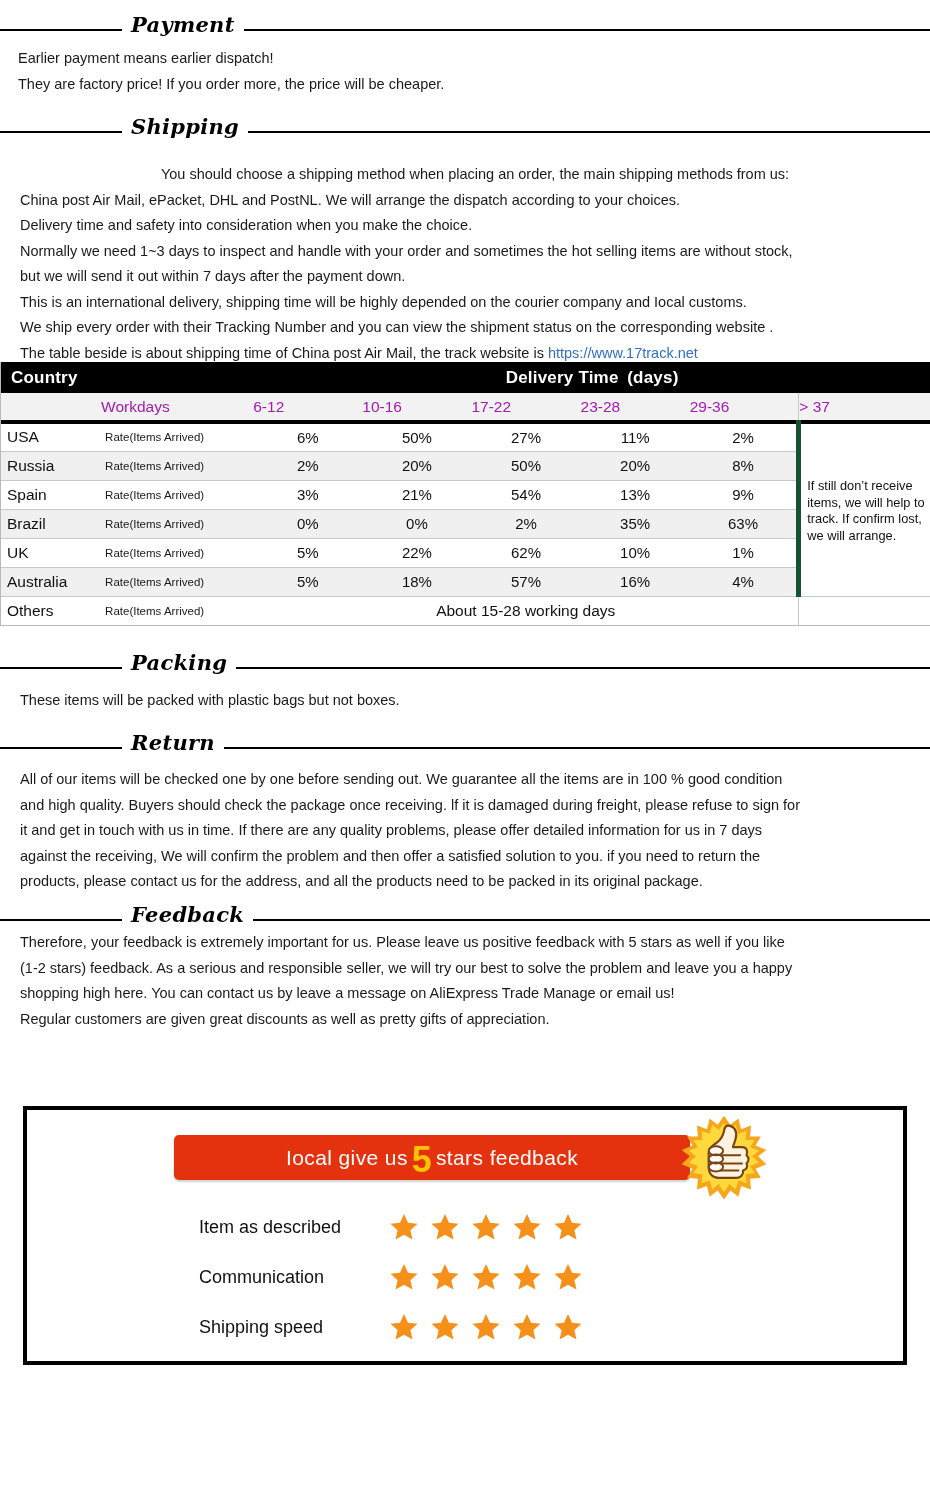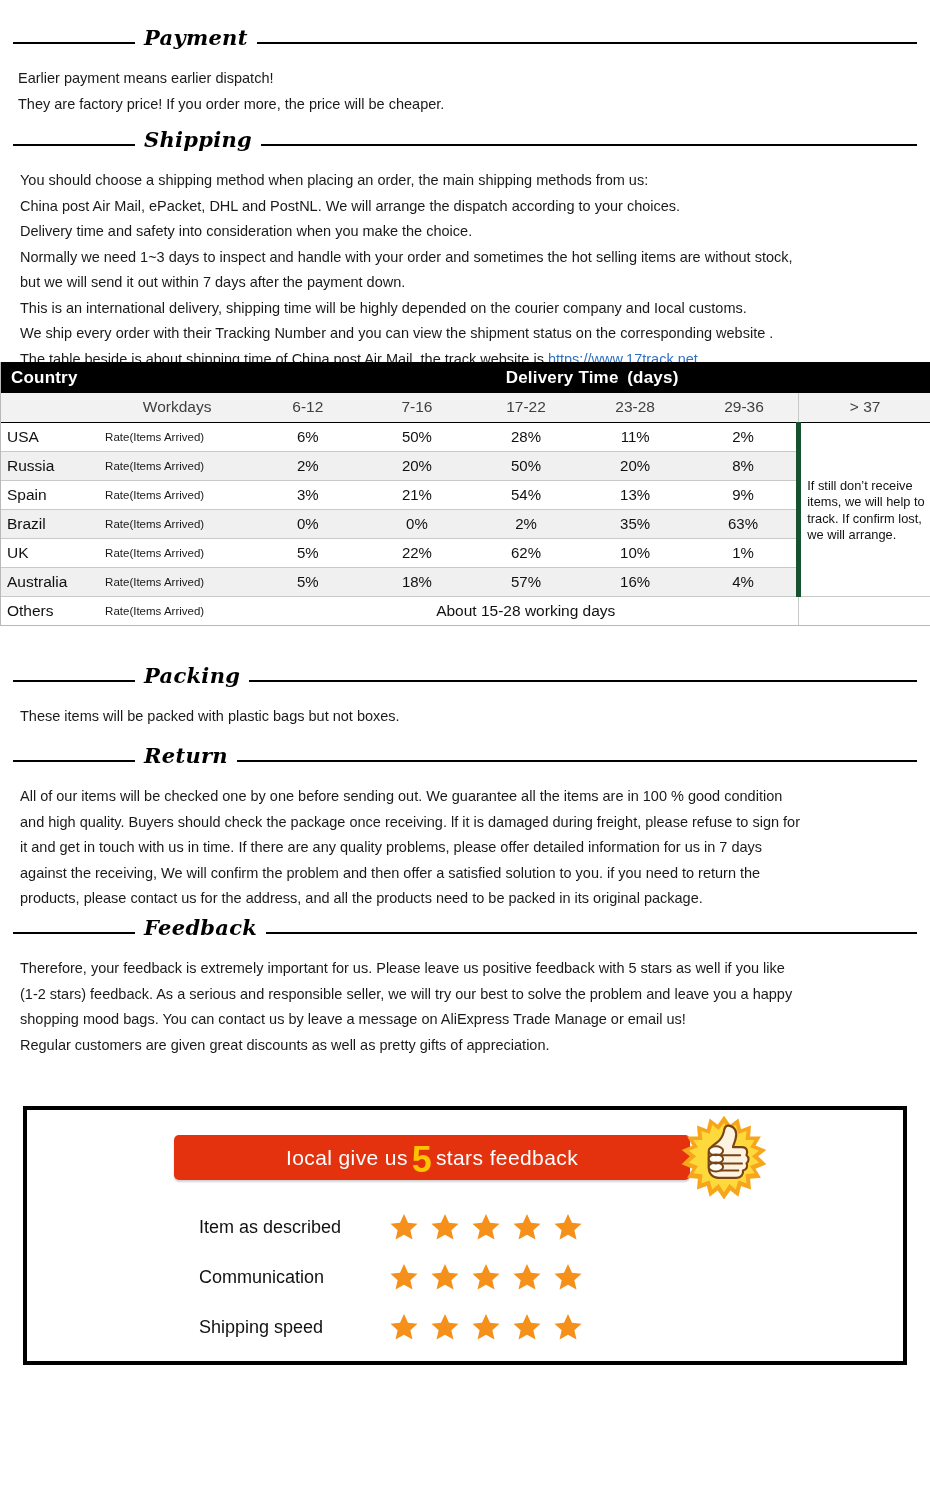--- a/index.html
+++ b/index.html
@@ -13,21 +13,21 @@
     font-family: "Liberation Sans", sans-serif;
     color: #111111;
     position: relative;
     overflow: hidden;
   }
 
   
   .section-head {
     position: relative;
     height: 30px;
-    margin: 13px;
+    margin: 0;
   }
   .section-head .rule {
     position: absolute;
     left: 0; right: 0;
     top: 19px;
     height: 2px;
     background: #000000;
   }
   .section-head .title {
     position: absolute;
@@ -82,24 +82,23 @@
     color: #ffffff;
     font-size: 17px;
     font-weight: 700;
     letter-spacing: 0.2px;
   }
   th.hdr-country { text-align: left; padding-left: 10px !important; }
   th.hdr-delivery { text-align: center; }
 
   tr.hdr-sub { background: #f2f2f2; height: 29px; }
   tr.hdr-sub td {
-    text-align: center;
     font-size: 15.5px;
-    color: #404040;
-    border-bottom: 1px solid #000000;
+    color: #a21caf;
+    border-bottom: 4px solid #000000;
   }
   tr.hdr-sub td.sub-workdays { font-size: 15.5px; }
   tr.hdr-sub td.sub-note {
     background: #f2f2f2;
     border-left: 1px solid #c8c8c8;
   }
 
   tr.drow { height: 29px; }
   tr.drow.odd  { background: #ffffff; }
   tr.drow.even { background: #f0f0f0; }
@@ -228,21 +227,21 @@
   </div>
   <div class="para flush" style="margin-top:6px;">Earlier payment means earlier dispatch!</div>
   <div class="para flush">They are factory price! If you order more, the price will be cheaper.</div>
 </div>
 
 <div style="position:absolute; left:0; top:112px; width:930px;">
   <div class="section-head">
     <div class="rule"></div>
     <div class="title" style="left:122px;">Shipping</div>
   </div>
-  <div class="para indent" style="margin-top:6px;">You should choose a shipping method when placing an order, the main shipping methods from us:</div>
+  <div class="para indent" style="margin-top:20px;text-align:center;">You should choose a shipping method when placing an order, the main shipping methods from us:</div>
   <div class="para indent">China post Air Mail, ePacket, DHL and PostNL. We will arrange the dispatch according to your choices.</div>
   <div class="para indent">Delivery time and safety into consideration when you make the choice.</div>
   <div class="para indent">Normally we need 1~3 days to inspect and handle with your order and sometimes the hot selling items are without stock,</div>
   <div class="para indent">but we will send it out within 7 days after the payment down.</div>
   <div class="para indent">This is an international delivery, shipping time will be highly depended on the courier company and Iocal customs.</div>
   <div class="para indent">We ship every order with their Tracking Number and you can view the shipment status on the corresponding website .</div>
   <div class="para indent">
     <span>The table beside is about shipping time of China post Air Mail, the track website is </span><a class="link" href="#">https://www.17track.net</a>
   </div>
 </div>
@@ -264,33 +263,33 @@
     <tbody>
           <tr class="hdr-top">
       <th class="hdr-country" colspan="2">Country</th>
       <th class="hdr-delivery" colspan="6">Delivery Time (days)</th>
     </tr>
 
     <tr class="hdr-sub">
       <td></td>
       <td class="sub-workdays">Workdays</td>
       <td>6-12</td>
-      <td>7-16</td>
+      <td>10-16</td>
       <td>17-22</td>
       <td>23-28</td>
       <td>29-36</td>
       <td class="sub-note">&gt; 37</td>
     </tr>
 
     <tr class="drow odd">
       <td class="country">USA</td>
       <td class="rate">Rate(Items Arrived)</td>
       <td class="val">6%</td>
       <td class="val">50%</td>
-      <td class="val">28%</td>
+      <td class="val">27%</td>
       <td class="val">11%</td>
       <td class="val">2%</td>
       <td class="note-cell" rowspan="6">If still don’t receive items, we will help to track. If confirm lost, we will arrange.</td>
     </tr>
 
     <tr class="drow even">
       <td class="country">Russia</td>
       <td class="rate">Rate(Items Arrived)</td>
       <td class="val">2%</td>
       <td class="val">20%</td>
@@ -370,21 +369,21 @@
   <div class="para indent">products, please contact us for the address, and all the products need to be packed in its original package.</div>
 </div>
 
 <div style="position:absolute; left:0; top:900px; width:930px;">
   <div class="section-head">
     <div class="rule"></div>
     <div class="title" style="left:122px;">Feedback</div>
   </div>
   <div class="para indent">Therefore, your feedback is extremely important for us. Please leave us positive feedback with 5 stars as well if you like</div>
   <div class="para indent">(1-2 stars) feedback. As a serious and responsible seller, we will try our best to solve the problem and leave you a happy</div>
-  <div class="para indent">shopping mood bags. You can contact us by leave a message on AliExpress Trade Manage or email us!</div>
+  <div class="para indent">shopping high here. You can contact us by leave a message on AliExpress Trade Manage or email us!</div>
   <div class="para indent">Regular customers are given great discounts as well as pretty gifts of appreciation.</div>
 </div>
 
 <div class="fb-box">
 
   <div class="fb-banner">
     <span class="bt">Iocal  give us</span>
     <span class="bnum">5</span>
     <span class="bt">stars feedback</span>
   </div>

